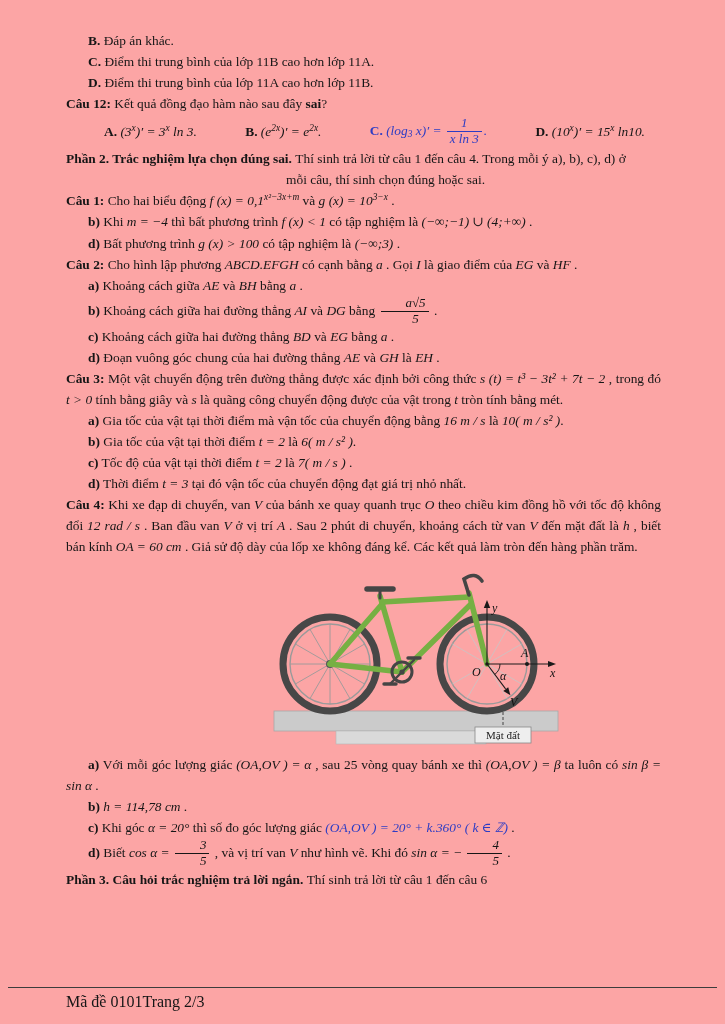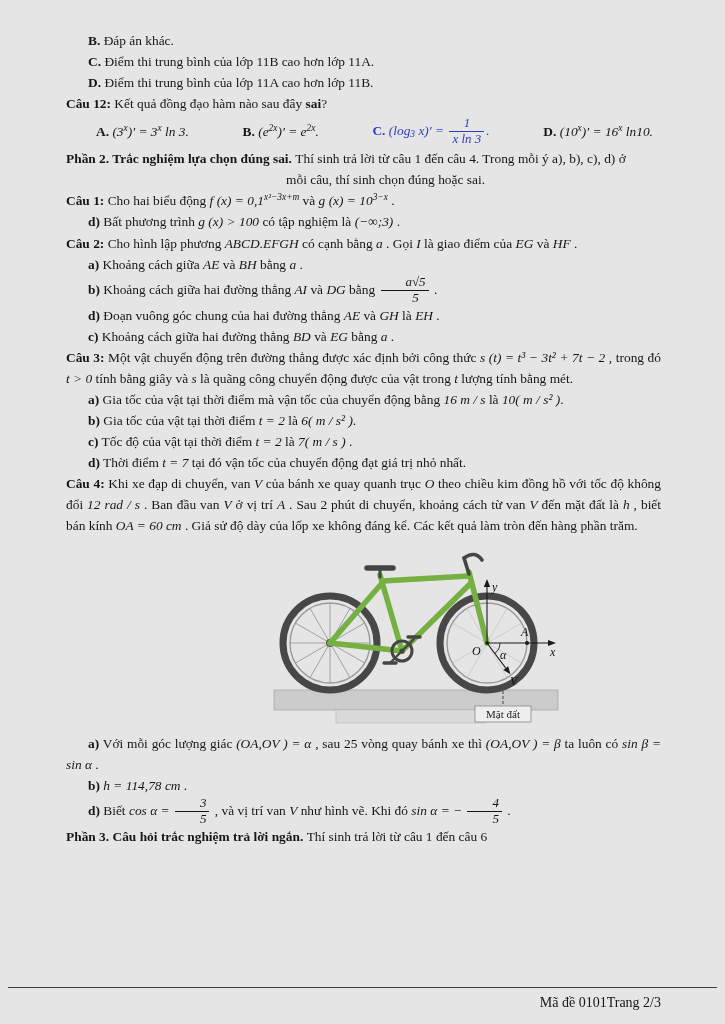--- a/index.html
+++ b/index.html
@@ -2,77 +2,78 @@
 <html><head>
 <meta charset="utf-8">
 <style>
   *{box-sizing:border-box;}
   html,body{margin:0;padding:0;}
   body{
     width:725px;height:1024px;background:#ffffff;
     font-family:"Liberation Serif","DejaVu Serif",serif;
     font-size:13.4px;color:#161616;
   }
-  .page{position:relative;width:725px;height:1024px;background:#e5e5e5;overflow:hidden;}
+  .page{position:relative;width:725px;height:1024px;background:#fca5a5;overflow:hidden;}
   .content{position:absolute;left:66px;right:64px;top:30px;}
   p{margin:0;line-height:1.57;text-align:justify;}
   .optline{padding-left:22px;text-align:left;}
   .subline{text-indent:22px;}
   .cont{padding-left:44px;text-align:center;}
-  .optrow{display:flex;justify-content:space-between;align-items:center;padding-left:22px;min-height:32px;margin:1px 8px;}
+  .optrow{display:flex;justify-content:space-between;align-items:center;padding-left:22px;min-height:32px;margin:1px 16px;}
   .b{font-weight:700;}
   .i{}
   .m{font-style:italic;}
   .blue{color:#2d3cc4;}
   .sup{font-size:0.7em;vertical-align:0.55em;font-style:italic;}
   .sub{font-size:0.7em;vertical-align:-0.25em;font-style:italic;}
   .frac{display:inline-block;vertical-align:-0.62em;text-align:center;line-height:1.08;font-style:italic;margin:0 2px;font-size:0.97em;}
   .fnum{display:block;padding:0 3px 1px;border-bottom:1px solid currentColor;}
   .fden{display:block;padding:0 3px;}
   .figwrap{margin:3px 0 2px 196px;width:320px;height:192px;}
   .figtext{font-family:"Liberation Serif","DejaVu Serif",serif;font-style:italic;font-size:12px;fill:#111;}
   .figtext-small{font-family:"Liberation Serif","DejaVu Serif",serif;font-size:11px;fill:#222;}
   .footer-rule{position:absolute;left:8px;right:8px;bottom:36px;border-top:1px solid #3c3c3c;}
-  .footer{position:absolute;left:66px;right:64px;bottom:13px;display:flex;justify-content:flex-end;font-size:14px;}
+  .footer{position:absolute;left:66px;right:64px;bottom:13px;display:flex;justify-content:flex-start;font-size:16px;}
 </style>
 </head>
 <body>
 
 <div class="page">
   <div class="content">
 
     <p class="optline"><span class="b">B.</span><span> Đáp án khác.</span></p>
     <p class="optline"><span class="b">C.</span><span> Điểm thi trung bình của lớp 11B cao hơn lớp 11A.</span></p>
     <p class="optline"><span class="b">D.</span><span> Điểm thi trung bình của lớp 11A cao hơn lớp 11B.</span></p>
 
     <p><span class="b">Câu 12:</span><span> Kết quả đồng đạo hàm nào sau đây </span><span class="b">sai</span><span>?</span></p>
     <div class="optrow">
       <span><span class="b">A. </span><span class="m">(3</span><span class="sup">x</span><span class="m">)′ = 3</span><span class="sup">x</span><span class="m"> ln 3.</span></span>
       <span><span class="b">B. </span><span class="m">(e</span><span class="sup">2x</span><span class="m">)′ = e</span><span class="sup">2x</span><span class="m">.</span></span>
       <span><span class="b blue">C. </span><span class="m blue">(log</span><span class="sub blue">3</span><span class="m blue"> x)′ = </span><span class="frac blue"><span class="fnum">1</span><span class="fden">x ln 3</span></span><span class="m blue">.</span></span>
-      <span><span class="b">D. </span><span class="m">(10</span><span class="sup">x</span><span class="m">)′ = 16</span><span class="sup">x</span><span class="m"> ln10.</span></span>
+      <span><span class="b">D. </span><span class="m">(10</span><span class="sup">x</span><span class="m">)′ = 15</span><span class="sup">x</span><span class="m"> ln10.</span></span>
     </div>
 
     <p><span class="b">Phần 2.  Trắc nghiệm lựa chọn đúng sai. </span><span class="i">Thí sinh trả lời từ câu 1 đến câu 4. Trong mỗi ý a), b), c), d) ở</span></p>
     <p class="cont"><span class="i">mỗi câu, thí sinh chọn đúng hoặc sai.</span></p>
 
     <p><span class="b">Câu 1:</span><span> Cho hai biểu động </span><span class="m">f (x) = 0,1</span><span class="sup">x²−3x+m</span><span> và </span><span class="m">g (x) = 10</span><span class="sup">3−x</span><span> .</span></p>
+    <p class="subline"><span class="b">b)</span><span> Khi </span><span class="m">m = −4</span><span> thì bất phương trình </span><span class="m">f (x) &lt; 1</span><span> có tập nghiệm là </span><span class="m">(−∞;−1) ∪ (4;+∞)</span><span> .</span></p>
     <p class="subline"><span class="b">d)</span><span> Bất phương trình </span><span class="m">g (x) &gt; 100</span><span> có tập nghiệm là </span><span class="m">(−∞;3)</span><span> .</span></p>
 
     <p><span class="b">Câu 2:</span><span> Cho hình lập phương </span><span class="m">ABCD.EFGH</span><span> có cạnh bằng </span><span class="m">a</span><span> . Gọi </span><span class="m">I</span><span> là giao điểm của </span><span class="m">EG</span><span> và </span><span class="m">HF</span><span> .</span></p>
     <p class="subline"><span class="b">a)</span><span> Khoảng cách giữa </span><span class="m">AE</span><span> và </span><span class="m">BH</span><span> bằng </span><span class="m">a</span><span> .</span></p>
     <p class="subline"><span class="b">b)</span><span> Khoảng cách giữa hai đường thẳng </span><span class="m">AI</span><span> và </span><span class="m">DG</span><span> bằng </span><span class="frac"><span class="fnum">a√5</span><span class="fden">5</span></span><span> .</span></p>
+    <p class="subline"><span class="b">c)</span><span> Khoảng cách giữa hai đường thẳng </span><span class="m">BD</span><span> và </span><span class="m">EG</span><span> bằng </span><span class="m">a</span><span> .</span></p>
     <p class="subline"><span class="b">d)</span><span> Đoạn vuông góc chung của hai đường thẳng </span><span class="m">AE</span><span> và </span><span class="m">GH</span><span> là </span><span class="m">EH</span><span> .</span></p>
-    <p class="subline"><span class="b">c)</span><span> Khoảng cách giữa hai đường thẳng </span><span class="m">BD</span><span> và </span><span class="m">EG</span><span> bằng </span><span class="m">a</span><span> .</span></p>
 
-    <p><span class="b">Câu 3:</span><span> Một vật chuyển động trên đường thẳng được xác định bởi công thức </span><span class="m">s (t) = t³ − 3t² + 7t − 2</span><span> , trong đó </span><span class="m">t &gt; 0</span><span> tính bằng giây và </span><span class="m">s</span><span> là quãng công chuyển động được của vật trong </span><span class="m">t</span><span> lượng tính bằng mét.</span></p>
+    <p><span class="b">Câu 3:</span><span> Một vật chuyển động trên đường thẳng được xác định bởi công thức </span><span class="m">s (t) = t³ − 3t² + 7t − 2</span><span> , trong đó </span><span class="m">t &gt; 0</span><span> tính bằng giây và </span><span class="m">s</span><span> là quãng công chuyển động được của vật trong </span><span class="m">t</span><span> tròn tính bằng mét.</span></p>
     <p class="subline"><span class="b">a)</span><span> Gia tốc của vật tại thời điểm mà vận tốc của chuyển động bằng </span><span class="m">16 m / s</span><span> là </span><span class="m">10( m / s² )</span><span>.</span></p>
     <p class="subline"><span class="b">b)</span><span> Gia tốc của vật tại thời điểm </span><span class="m">t = 2</span><span> là </span><span class="m">6( m / s² )</span><span>.</span></p>
     <p class="subline"><span class="b">c)</span><span> Tốc độ của vật tại thời điểm </span><span class="m">t = 2</span><span> là </span><span class="m">7( m / s )</span><span> .</span></p>
-    <p class="subline"><span class="b">d)</span><span> Thời điểm </span><span class="m">t = 7</span><span> tại đó vận tốc của chuyển động đạt giá trị nhỏ nhất.</span></p>
+    <p class="subline"><span class="b">d)</span><span> Thời điểm </span><span class="m">t = 3</span><span> tại đó vận tốc của chuyển động đạt giá trị nhỏ nhất.</span></p>
 
     <p><span class="b">Câu 4:</span><span> Khi xe đạp di chuyển, van </span><span class="m">V</span><span> của bánh xe quay quanh trục </span><span class="m">O</span><span> theo chiều kim đồng hồ với tốc độ không đổi </span><span class="m">12 rad / s</span><span> . Ban đầu van </span><span class="m">V</span><span> ở vị trí </span><span class="m">A</span><span> . Sau 2 phút di chuyển, khoảng cách từ van </span><span class="m">V</span><span> đến mặt đất là </span><span class="m">h</span><span> , biết bán kính </span><span class="m">OA = 60 cm</span><span> . Giả sử độ dày của lốp xe không đáng kể. Các kết quả làm tròn đến hàng phần trăm.</span></p>
 
     <div class="figwrap">
       <svg width="320" height="192" viewBox="0 0 320 192">
         <g>
           <rect x="12" y="151" width="284" height="20" fill="#cbcbcb" stroke="#a8a8a8" stroke-width="0.8"></rect>
           <rect x="74" y="171" width="150" height="13" fill="#dadada" stroke="#b5b5b5" stroke-width="0.6"></rect>
         </g>
         <g>
@@ -137,20 +138,21 @@
         <g>
           <line x1="241" y1="152" x2="241" y2="166" stroke="#333" stroke-width="0.9" stroke-dasharray="3,2"></line>
           <rect x="213" y="167" width="56" height="16" fill="#eeeeee" stroke="#888" stroke-width="0.8"></rect>
           <text class="figtext-small" x="241" y="179" text-anchor="middle">Mặt đất</text>
         </g>
       </svg>
     </div>
 
     <p class="subline"><span class="b">a)</span><span> Với mỗi góc lượng giác </span><span class="m">(OA,OV ) = α</span><span> , sau 25 vòng quay bánh xe thì </span><span class="m">(OA,OV ) = β</span><span> ta luôn có </span><span class="m">sin β = sin α</span><span> .</span></p>
     <p class="subline"><span class="b">b)</span><span> </span><span class="m">h = 114,78 cm</span><span> .</span></p>
+    <p class="subline"><span class="b">c)</span><span> Khi góc </span><span class="m">α = 20°</span><span> thì số đo góc lượng giác </span><span class="m blue">(OA,OV ) = 20° + k.360°</span><span> </span><span class="m blue">( k ∈ ℤ)</span><span> .</span></p>
     <p class="subline"><span class="b">d)</span><span> Biết </span><span class="m">cos α = </span><span class="frac"><span class="fnum">3</span><span class="fden">5</span></span><span> , và vị trí van </span><span class="m">V</span><span> như hình vẽ. Khi đó </span><span class="m">sin α = − </span><span class="frac"><span class="fnum">4</span><span class="fden">5</span></span><span> .</span></p>
 
     <p><span class="b">Phần 3. Câu hỏi trắc nghiệm trả lời ngắn. </span><span class="i">Thí sinh trả lời từ câu 1 đến câu 6</span></p>
   </div>
 
   <div class="footer-rule"></div>
   <div class="footer">
     <span>Mã đề 0101</span>
     <span>Trang 2/3</span>
   </div>

